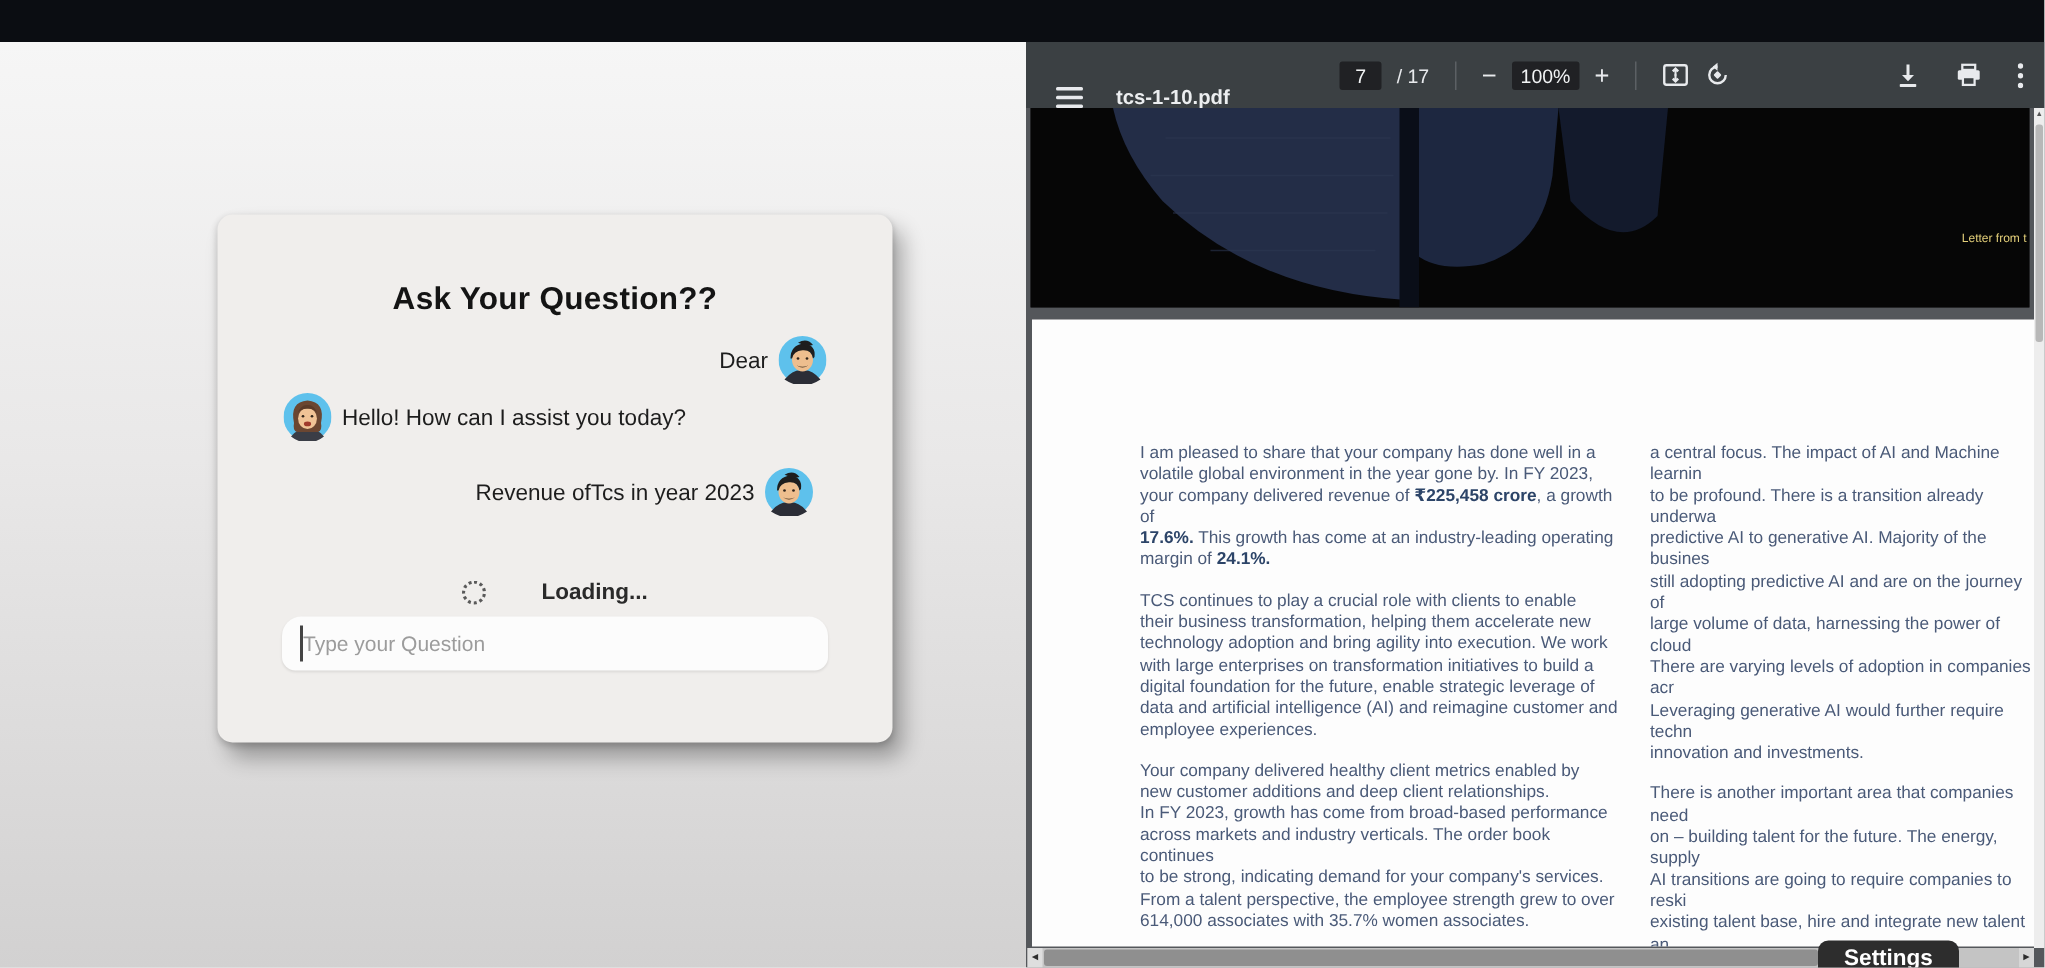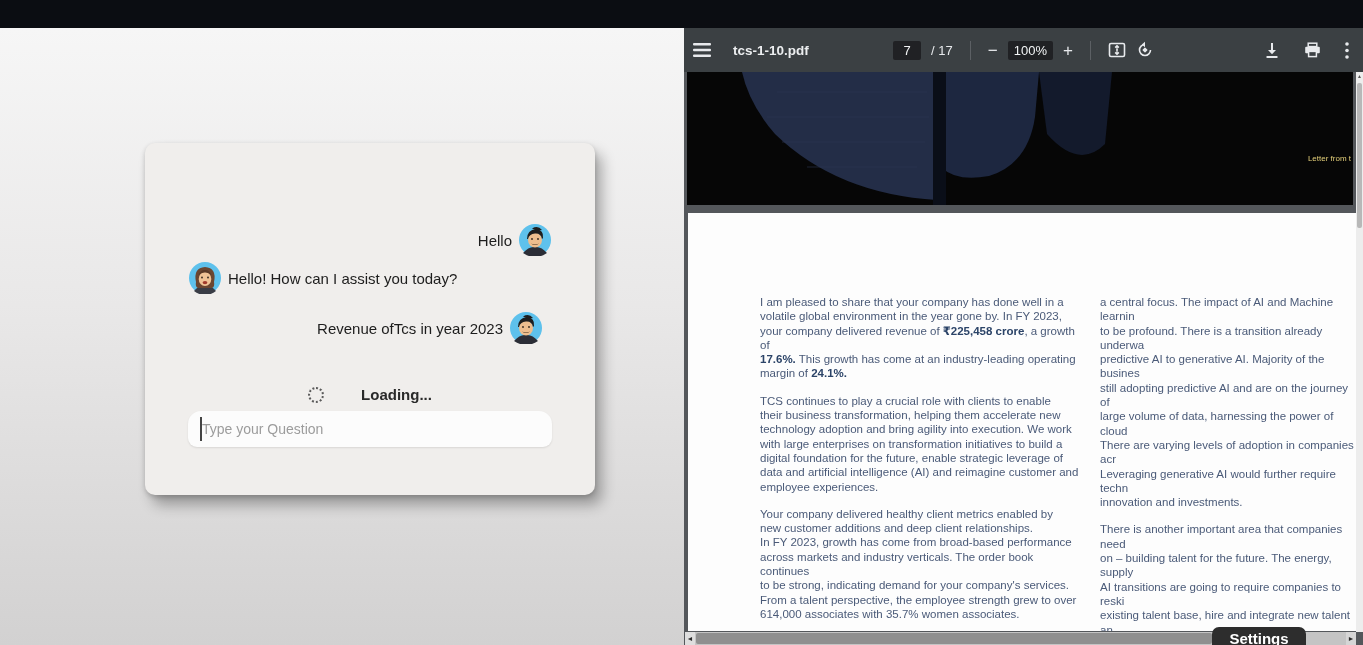--- a/index.html
+++ b/index.html
@@ -35,21 +35,21 @@
     border-radius:13px 13px 9px 9px;background:#fcfcfc;padding:0 14px;
     font-family:"Liberation Sans","DejaVu Sans",sans-serif;
     font-size:14px;color:#333;box-shadow:0 1px 2px rgba(0,0,0,.10);}
   .input-wrap input::placeholder{color:#9c9c9c;opacity:1;}
   .caret{position:absolute;left:12px;top:6px;width:1.5px;height:24px;background:#444;}
 
   
   .pdf-pane{left:684px;top:28px;width:679px;height:617px;background:#54575b;}
   .toolbar{position:absolute;left:0;top:0;right:0;height:44px;background:#3b4043;
     display:flex;align-items:center;justify-content:center;color:#e8eaed;}
-  .tb-left{position:absolute;left:9px;top:0;height:44px;display:flex;align-items:center;gap:22px;}
+  .tb-left{position:absolute;left:20px;top:0;height:44px;display:flex;align-items:flex-end;gap:22px;}
   .tb-center{display:flex;align-items:center;gap:10px;}
   .tb-right{position:absolute;right:14px;top:0;height:44px;display:flex;align-items:center;gap:24px;}
   .tb-btn{display:flex;align-items:center;justify-content:center;cursor:pointer;background:none;border:none;padding:0;color:#e8eaed;}
   .filename{font-size:13.5px;font-weight:600;color:#eceef0;}
   .num-box{background:#202124;color:#f1f3f4;font-size:13px;text-align:center;
     border-radius:2px;padding:2px 6px;min-width:16px;}
   .page-total{font-size:13px;color:#e8eaed;}
   .tb-sep{width:1px;height:19px;background:#5c6064;margin:0 7px;}
   .zoom-glyph{font-size:17px;color:#e8eaed;line-height:1;}
 
@@ -78,23 +78,24 @@
     background:#2d2d2d;color:#ffffff;font-size:15px;font-weight:bold;text-align:center;
     line-height:24px;border-radius:7px 7px 0 0;}
 </style>
 </head>
 <body>
 
 <div class="abs top-bar"></div>
 
 <div class="abs left-pane">
   <div class="chat-card">
+    <div class="card-title">Ask Your Question??</div>
 
     <div class="msg-row row-user1">
-      <span class="msg-text">Hello</span>
+      <span class="msg-text">Dear</span>
       <svg class="avatar" viewBox="0 0 32 32">
         <circle cx="16" cy="16" r="16" fill="#5ec1ec"></circle>
         <path d="M4,29 Q10,22 16,23 Q22,22 28,29 Q22,33 16,33 Q10,33 4,29 Z" fill="#2b2d36"></path>
         <ellipse cx="16" cy="16" rx="7" ry="7.6" fill="#eebe8e"></ellipse>
         <path d="M8,15 Q8,6 17,5 Q25,6 24,14 L23,15 Q22,9 16,9.5 Q10,10 9,15 Z" fill="#1e1e1e"></path>
         <path d="M13,4.5 Q19,1 23,6 L18,7 Q15,5 13,4.5 Z" fill="#1e1e1e"></path>
         <path d="M12,19.5 Q16,22.5 20,19.5 Q16,21.5 12,19.5 Z" fill="#3a2a1a"></path>
         <circle cx="13" cy="15" r="0.9" fill="#30241a"></circle>
           <circle cx="19" cy="15" r="0.9" fill="#30241a"></circle>
       </svg>

